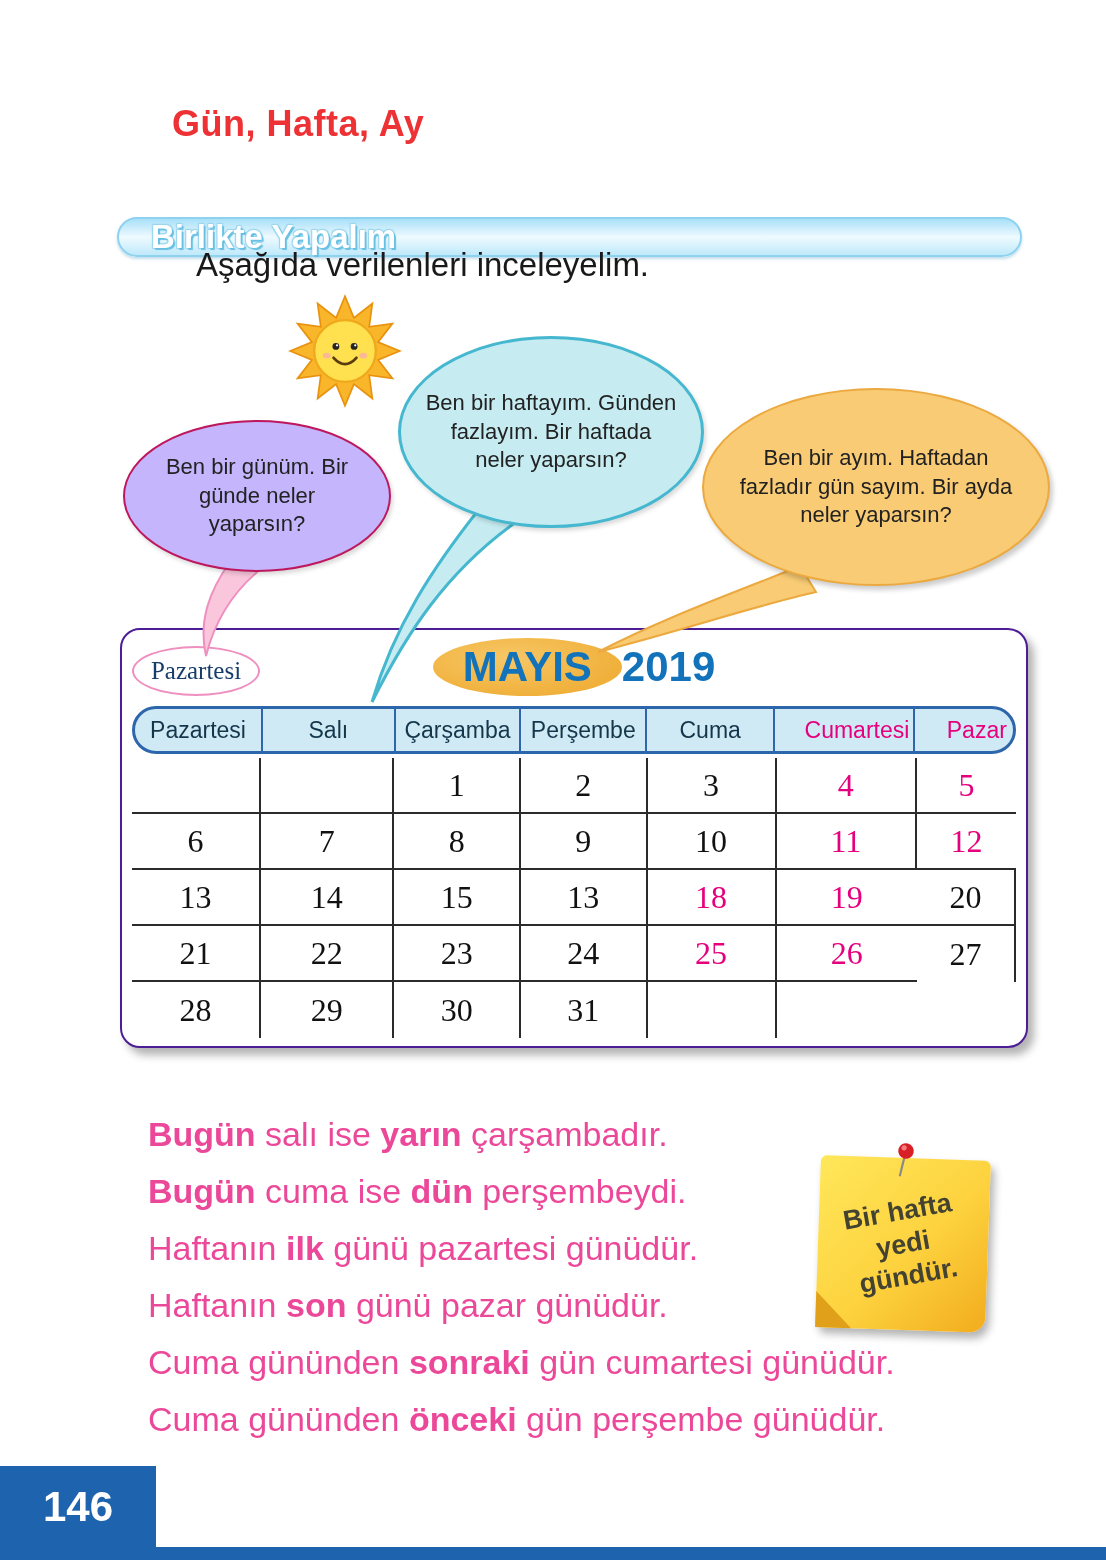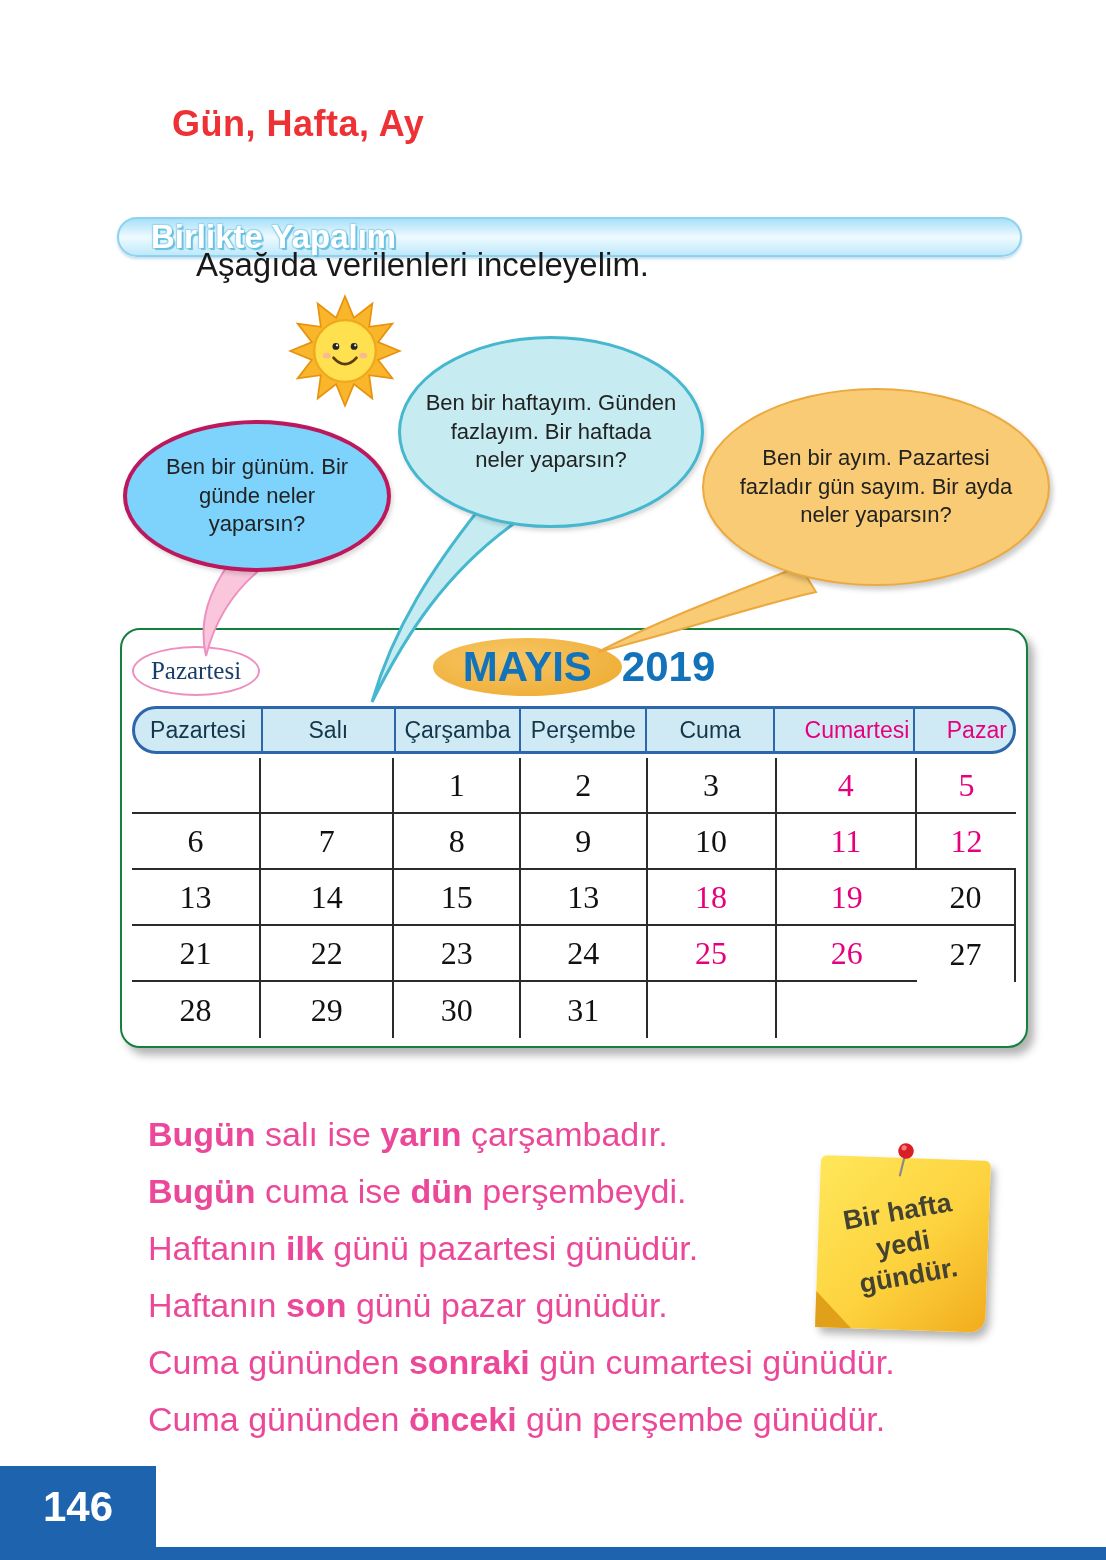--- a/index.html
+++ b/index.html
@@ -16,35 +16,35 @@
   .banner-label{font-size:33px;font-weight:700;color:#fff;
         text-shadow:2px 2px 1px #66bfe2,-1px -1px 1px #9ad6ee,1px -1px 1px #9ad6ee,-1px 1px 1px #9ad6ee;}
   .intro{position:absolute;left:148px;top:246px;font-size:33px;color:#191919;margin-left:48px;}
 
   
   .sun{position:absolute;left:288px;top:294px;width:114px;height:114px;z-index:4;}
 
   
   .bubble{position:absolute;display:flex;align-items:center;justify-content:center;text-align:center;
         font-size:22px;color:#222;line-height:1.3;box-sizing:border-box;z-index:6;}
-  .bubble.day{left:123px;top:420px;width:268px;height:152px;background:#7dd3fc;border:4px solid #be185d;
+  .bubble.day{left:123px;top:420px;width:268px;height:152px;background:#c4b5fd;border:2px solid #be185d;
         border-radius:50%;padding:10px 26px;box-shadow:2px 3px 4px rgba(0,0,0,.15);}
   .bubble.week{left:398px;top:336px;width:306px;height:192px;background:#c6ecf2;border:3px solid #45b7cf;
         border-radius:50%;padding:10px 24px;box-shadow:2px 3px 4px rgba(0,0,0,.15);}
   .bubble.month{left:702px;top:388px;width:348px;height:198px;background:#f8cb74;border:2px solid #eba93f;
         border-radius:50%;padding:10px 28px;box-shadow:3px 4px 5px rgba(0,0,0,.2);}
   .tail{position:absolute;z-index:5;}
   .tail.day{left:188px;top:560px;width:80px;height:100px;}
   .tail.week{left:362px;top:506px;width:160px;height:200px;}
   .tail.month{left:592px;top:562px;width:230px;height:96px;}
 
   
   :root{--cols:1.12fr 1.16fr 1.1fr 1.1fr 1.12fr 1.22fr 0.86fr;}
   .calendar{position:absolute;left:120px;top:628px;width:908px;height:420px;background:#fff;
-        border:2px solid #15803d;border-radius:20px;box-shadow:6px 7px 9px rgba(0,0,0,.3);
+        border:2px solid #4c1d95;border-radius:20px;box-shadow:6px 7px 9px rgba(0,0,0,.3);
         box-sizing:border-box;z-index:1;}
   .corner-oval{position:absolute;left:10px;top:16px;width:124px;height:46px;border:2px solid #ef8fc0;
         border-radius:50%;display:flex;align-items:center;justify-content:center;background:#fff;
         font-family:"Liberation Serif",serif;font-size:25px;color:#173d6b;}
   .month-group{position:absolute;left:0;right:0;top:8px;display:flex;align-items:center;
         justify-content:center;gap:0;}
   .month-oval{background:radial-gradient(ellipse at 40% 35%,#f7c766,#eda72a);border-radius:50%;
         padding:5px 30px;font-size:42px;font-weight:700;color:var(--month-blue,#1273ba);}
   .year{font-size:42px;font-weight:700;color:var(--month-blue,#1273ba);}
   .cal-header{position:absolute;left:10px;right:10px;top:76px;height:48px;background:#cfe9f5;
@@ -127,21 +127,21 @@
     </svg>
   </div>
 
   <div class="bubble day">
     <span>Ben bir günüm. Bir günde neler yaparsın?</span>
   </div>
   <div class="bubble week">
     <span>Ben bir haftayım. Günden fazlayım. Bir haftada neler yaparsın?</span>
   </div>
   <div class="bubble month">
-    <span>Ben bir ayım. Pazartesi fazladır gün sayım. Bir ayda neler yaparsın?</span>
+    <span>Ben bir ayım. Haftadan fazladır gün sayım. Bir ayda neler yaparsın?</span>
   </div>
 
   <div class="calendar">
     <div class="corner-oval">Pazartesi</div>
     <div class="month-group">
       <span class="month-oval">MAYIS</span>
       <span class="year">2019</span>
     </div>
     <div class="cal-header">
         <div class="cal-head-cell">Pazartesi</div>

